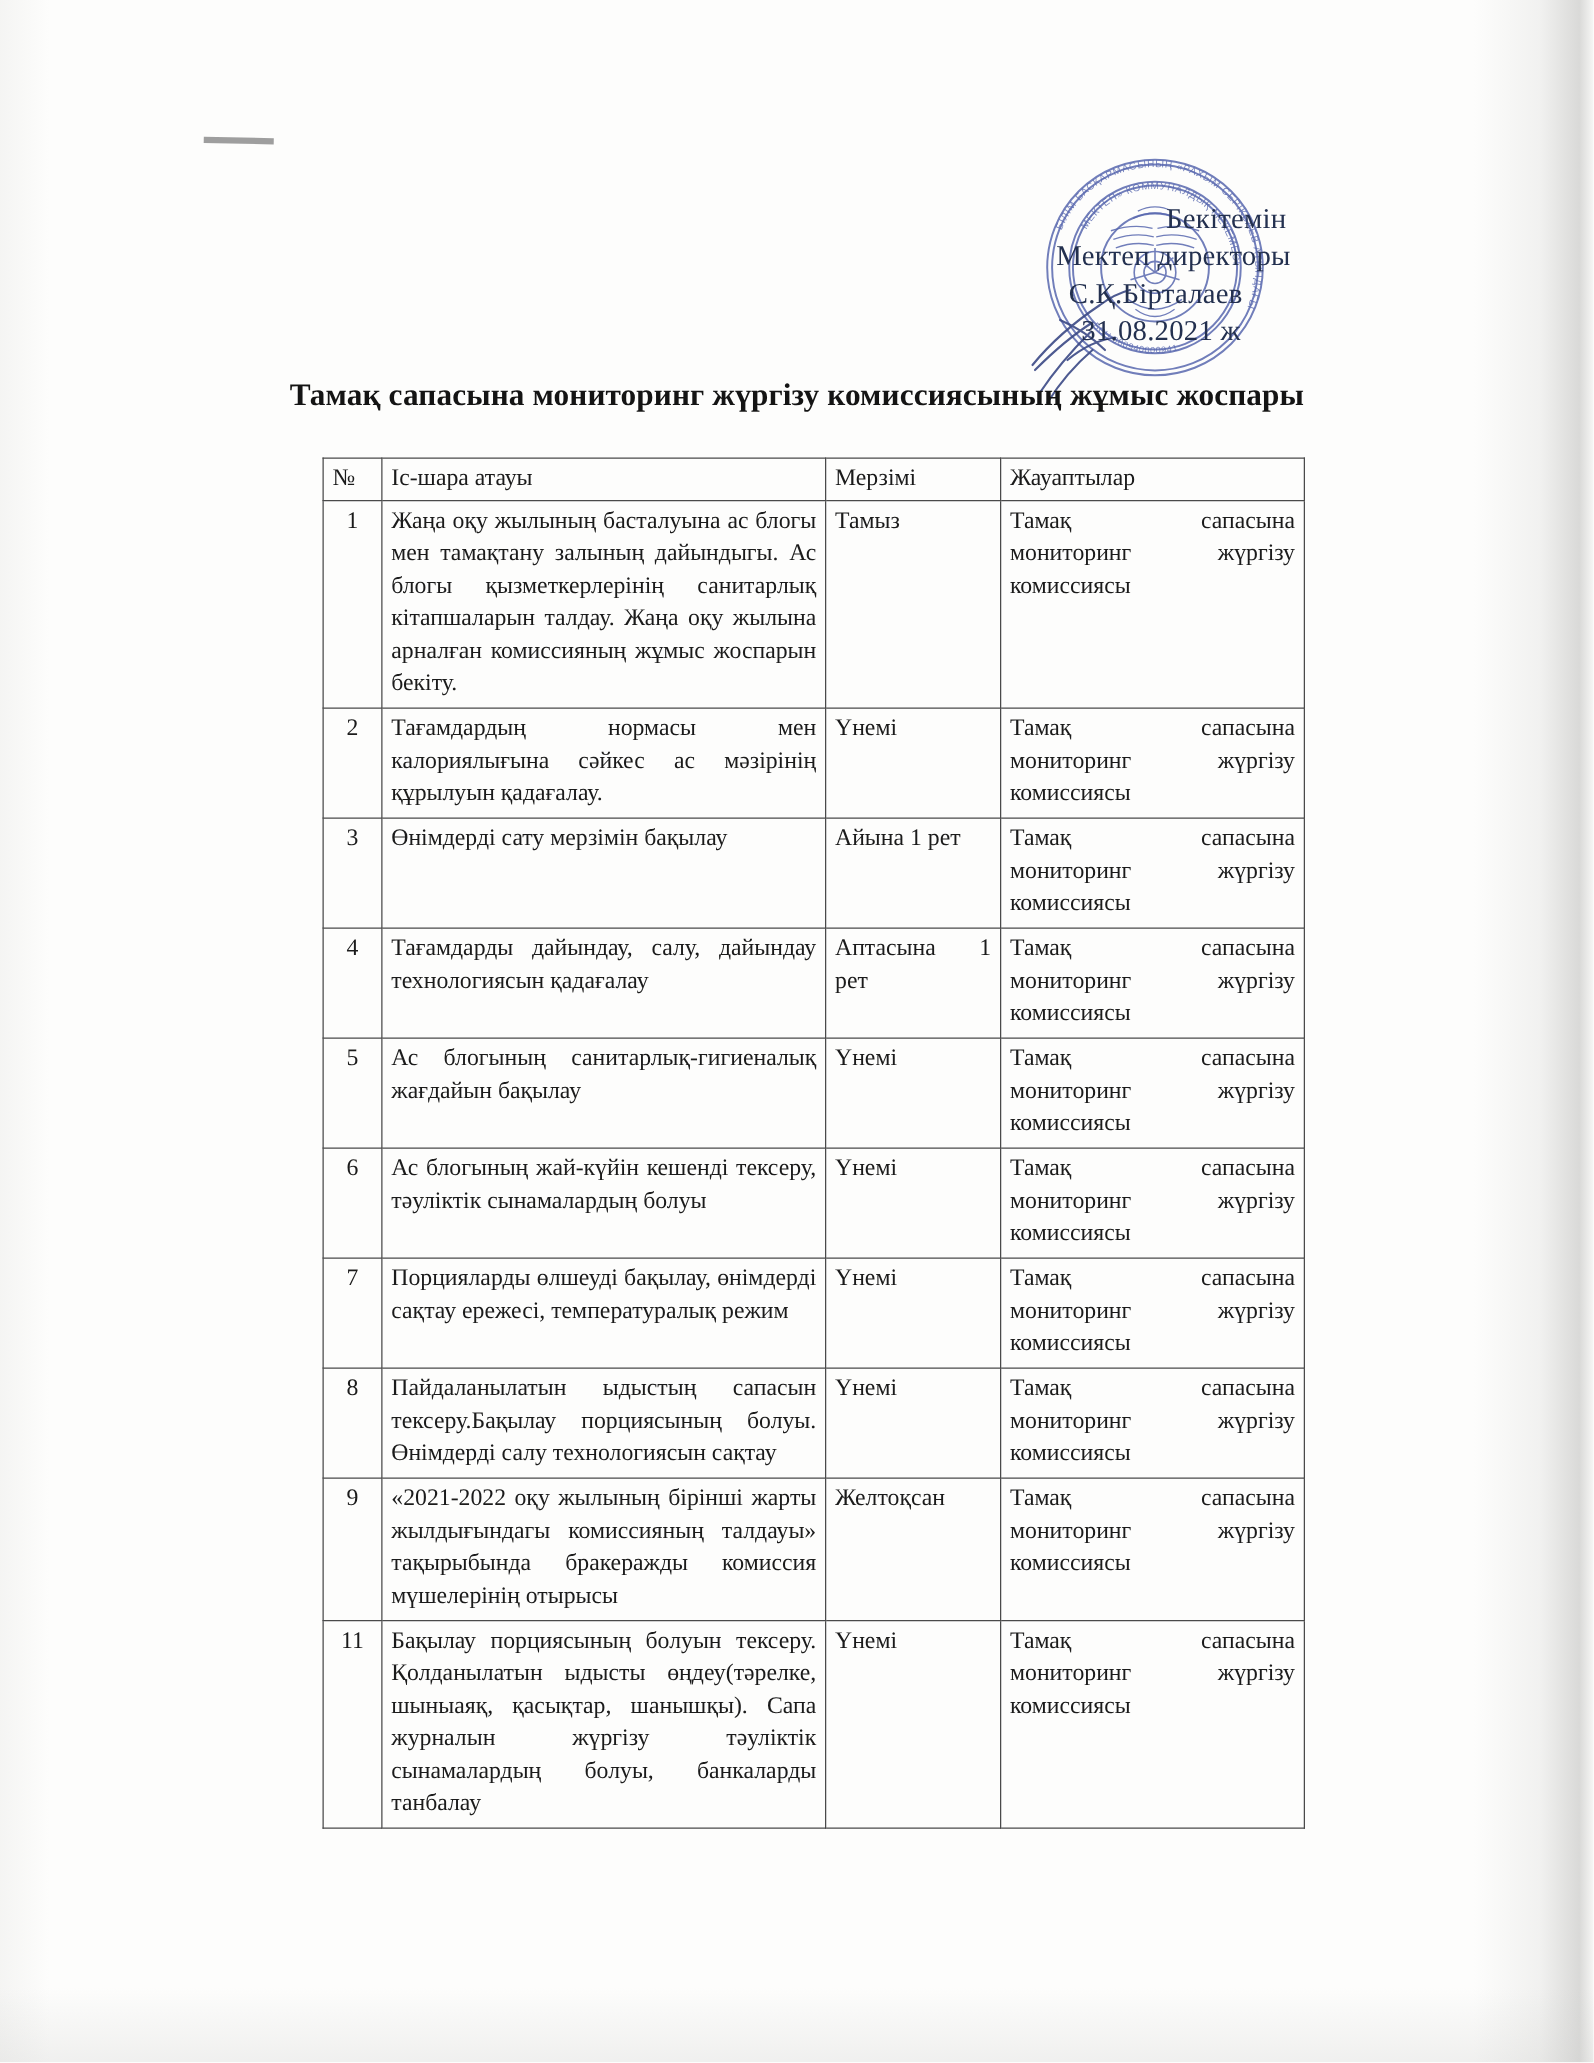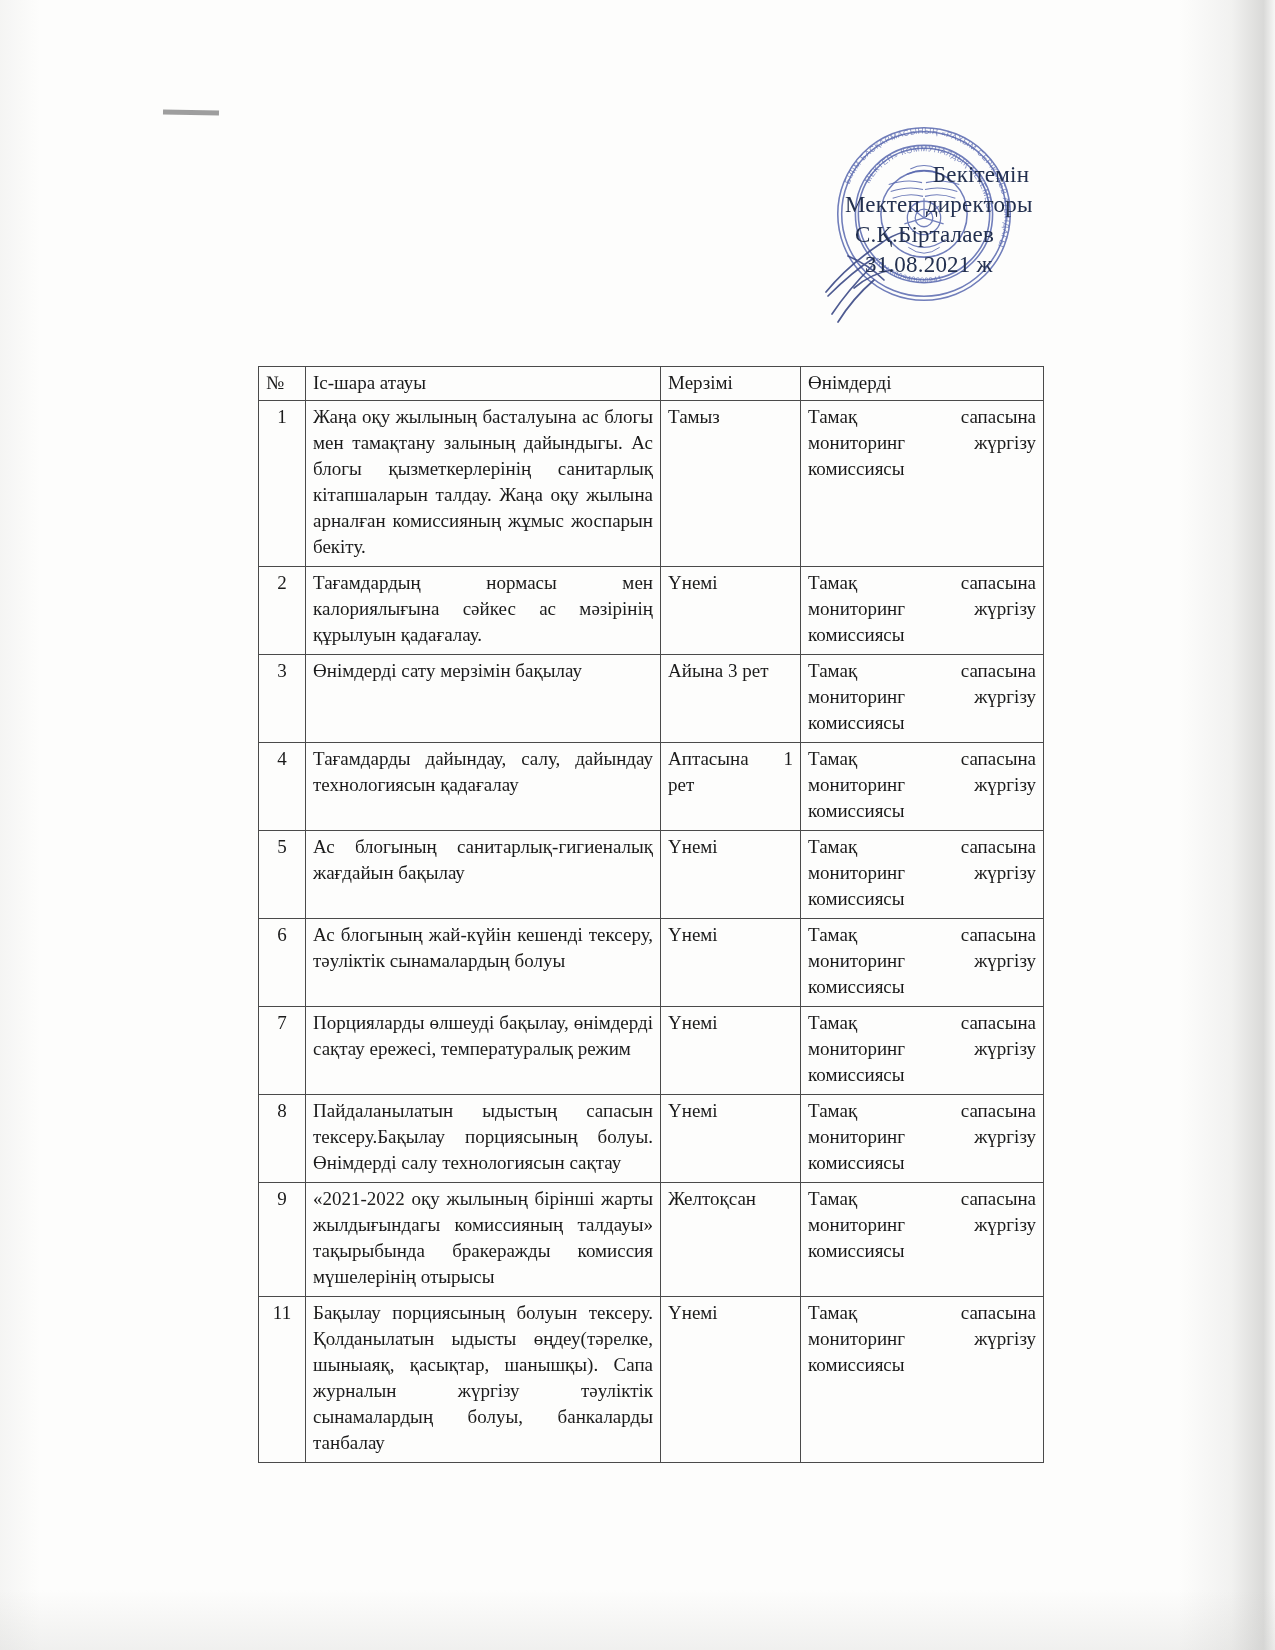--- a/index.html
+++ b/index.html
@@ -228,54 +228,55 @@
   </svg>
 
   <div id="approval">
     <div class="ln indent1">Бекітемін</div>
     <div class="ln indent2">Мектеп директоры</div>
     <div class="ln indent3">С.Қ.Бірталаев</div>
     <div class="ln indent4">31.08.2021 ж</div>
   </div>
 
   <div id="title-block">
+    <div class="title-line">Тамақ сапасына мониторинг жүргізу комиссиясының жұмыс жоспары</div>
   </div>
 
   <table id="plan-table">
     <colgroup>
       <col class="c-no">
         <col class="c-act">
         <col class="c-term">
         <col class="c-resp">
     </colgroup>
     <thead>
       <tr>
         <th>№</th>
         <th>Іс-шара атауы</th>
         <th>Мерзімі</th>
-        <th>Өнімдерді</th>
+        <th>Жауаптылар</th>
       </tr>
     </thead>
     <tbody id="plan-body">
         <tr>
           <td class="num">1</td>
           <td class="activity">Жаңа оқу жылының басталуына ас блогы мен тамақтану залының дайындыгы. Ас блогы қызметкерлерінің санитарлық кітапшаларын талдау. Жаңа оқу жылына арналған комиссияның жұмыс жоспарын бекіту.</td>
           <td class="term">Тамыз</td>
           <td class="resp">Тамақ сапасына мониторинг жүргізу комиссиясы</td>
         </tr>
         <tr>
           <td class="num">2</td>
           <td class="activity">Тағамдардың нормасы мен калориялығына сәйкес ас мәзірінің құрылуын қадағалау.</td>
           <td class="term">Үнемі</td>
           <td class="resp">Тамақ сапасына мониторинг жүргізу комиссиясы</td>
         </tr>
         <tr>
           <td class="num">3</td>
           <td class="activity">Өнімдерді сату мерзімін бақылау</td>
-          <td class="term spread">Айына 3 рет</td>
+          <td class="term spread">Айына 1 рет</td>
           <td class="resp">Тамақ сапасына мониторинг жүргізу комиссиясы</td>
         </tr>
         <tr>
           <td class="num">4</td>
           <td class="activity">Тағамдарды дайындау, салу, дайындау технологиясын қадағалау</td>
           <td class="term spread">Аптасына 1 рет</td>
           <td class="resp">Тамақ сапасына мониторинг жүргізу комиссиясы</td>
         </tr>
         <tr>
           <td class="num">5</td>

